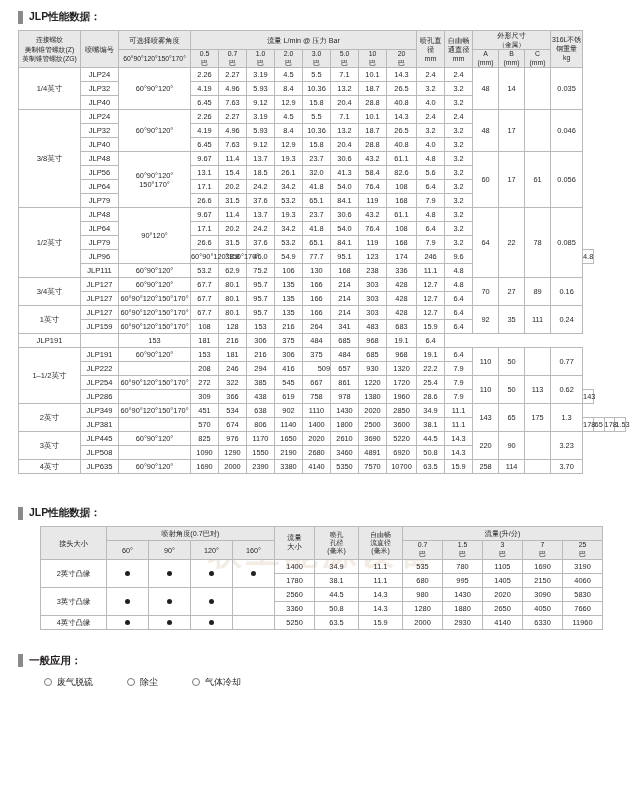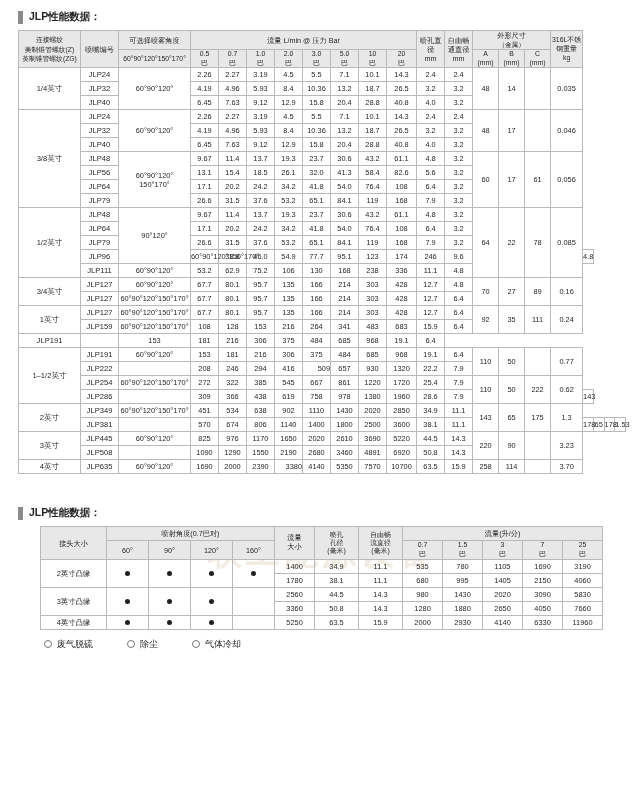--- a/index.html
+++ b/index.html
@@ -495,21 +495,21 @@
             <td style="white-space: pre-line;">385</td>
             <td style="white-space: pre-line;">545</td>
             <td style="white-space: pre-line;">667</td>
             <td style="white-space: pre-line;">861</td>
             <td style="white-space: pre-line;">1220</td>
             <td style="white-space: pre-line;">1720</td>
             <td style="white-space: pre-line;">25.4</td>
             <td style="white-space: pre-line;">7.9</td>
             <td rowspan="2" style="white-space: pre-line;">110</td>
             <td rowspan="2" style="white-space: pre-line;">50</td>
-            <td rowspan="2" style="white-space: pre-line;">222</td>
+            <td rowspan="2" style="white-space: pre-line;">113</td>
             <td rowspan="2" style="white-space: pre-line;">0.62</td>
           </tr>
           <tr>
             <td class="c1" style="white-space: pre-line;">JLP286</td>
             <td class="angle" style="white-space: pre-line;"></td>
             <td style="white-space: pre-line;">309</td>
             <td style="white-space: pre-line;">366</td>
             <td style="white-space: pre-line;">438</td>
             <td style="white-space: pre-line;">619</td>
             <td style="white-space: pre-line;">758</td>
@@ -590,21 +590,21 @@
             <td style="white-space: pre-line;">50.8</td>
             <td style="white-space: pre-line;">14.3</td>
           </tr>
           <tr>
             <td class="c0" style="white-space: pre-line;">4英寸</td>
             <td class="c1" style="white-space: pre-line;">JLP635</td>
             <td class="angle" style="white-space: pre-line;">60°90°120°</td>
             <td style="white-space: pre-line;">1690</td>
             <td style="white-space: pre-line;">2000</td>
             <td style="white-space: pre-line;">2390</td>
-            <td style="white-space: pre-line; text-align: right;">3380</td>
+            <td style="white-space: pre-line;">3380</td>
             <td style="white-space: pre-line;">4140</td>
             <td style="white-space: pre-line;">5350</td>
             <td style="white-space: pre-line;">7570</td>
             <td style="white-space: pre-line;">10700</td>
             <td style="white-space: pre-line;">63.5</td>
             <td style="white-space: pre-line;">15.9</td>
             <td style="white-space: pre-line;">258</td>
             <td style="white-space: pre-line;">114</td>
             <td style="white-space: pre-line;"></td>
             <td style="white-space: pre-line;">3.70</td>
@@ -728,20 +728,24 @@
             <td>15.9</td>
             <td>2000</td>
             <td>2930</td>
             <td>4140</td>
             <td>6330</td>
             <td>11960</td>
           </tr>
         </tbody>
   </table>
 
+  <div class="sec-head" style="margin-top:24px">
+    <span class="sec-bar"></span>
+    <span>一般应用：</span>
+  </div>
 
   <div class="apps" id="apps-row">
         <div class="item">
           <span class="ring"></span>
           <span>废气脱硫</span>
         </div>
         <div class="item">
           <span class="ring"></span>
           <span>除尘</span>
         </div>

